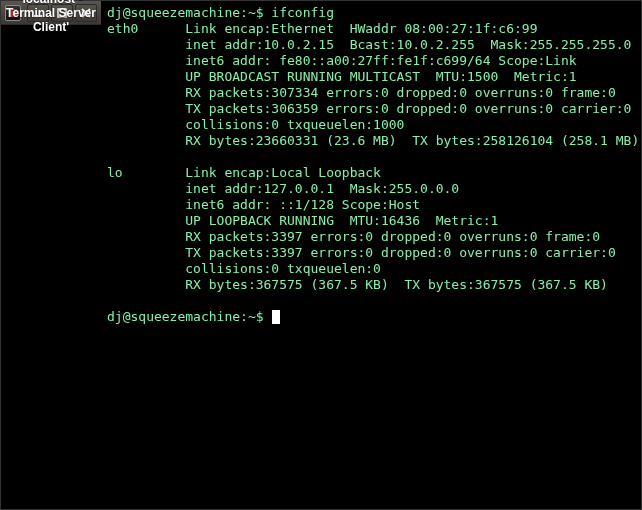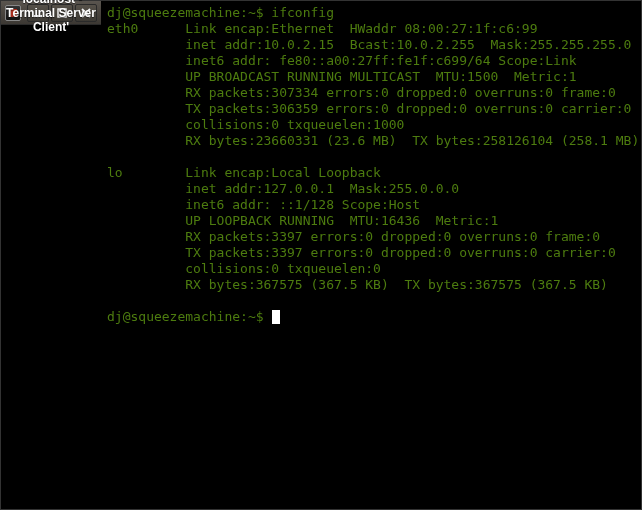--- a/index.html
+++ b/index.html
@@ -68,21 +68,21 @@
     align-items: center;
     justify-content: center;
     color: #eee;
     font-size: 11px;
     cursor: pointer;
   }
   .tb-btn svg { display:block; }
   .terminal {
     flex: 1;
     background: #000;
-    color: #4d7c0f;
+    color: #86efac;
     font-family: "DejaVu Sans Mono","Liberation Mono","Courier New",monospace;
     font-size: 13px;
     line-height: 16px;
     padding: 4px 6px;
     white-space: pre;
     overflow: hidden;
   }
   .prompt { font-weight: normal; }
   .cursor {
     display: inline-block;

